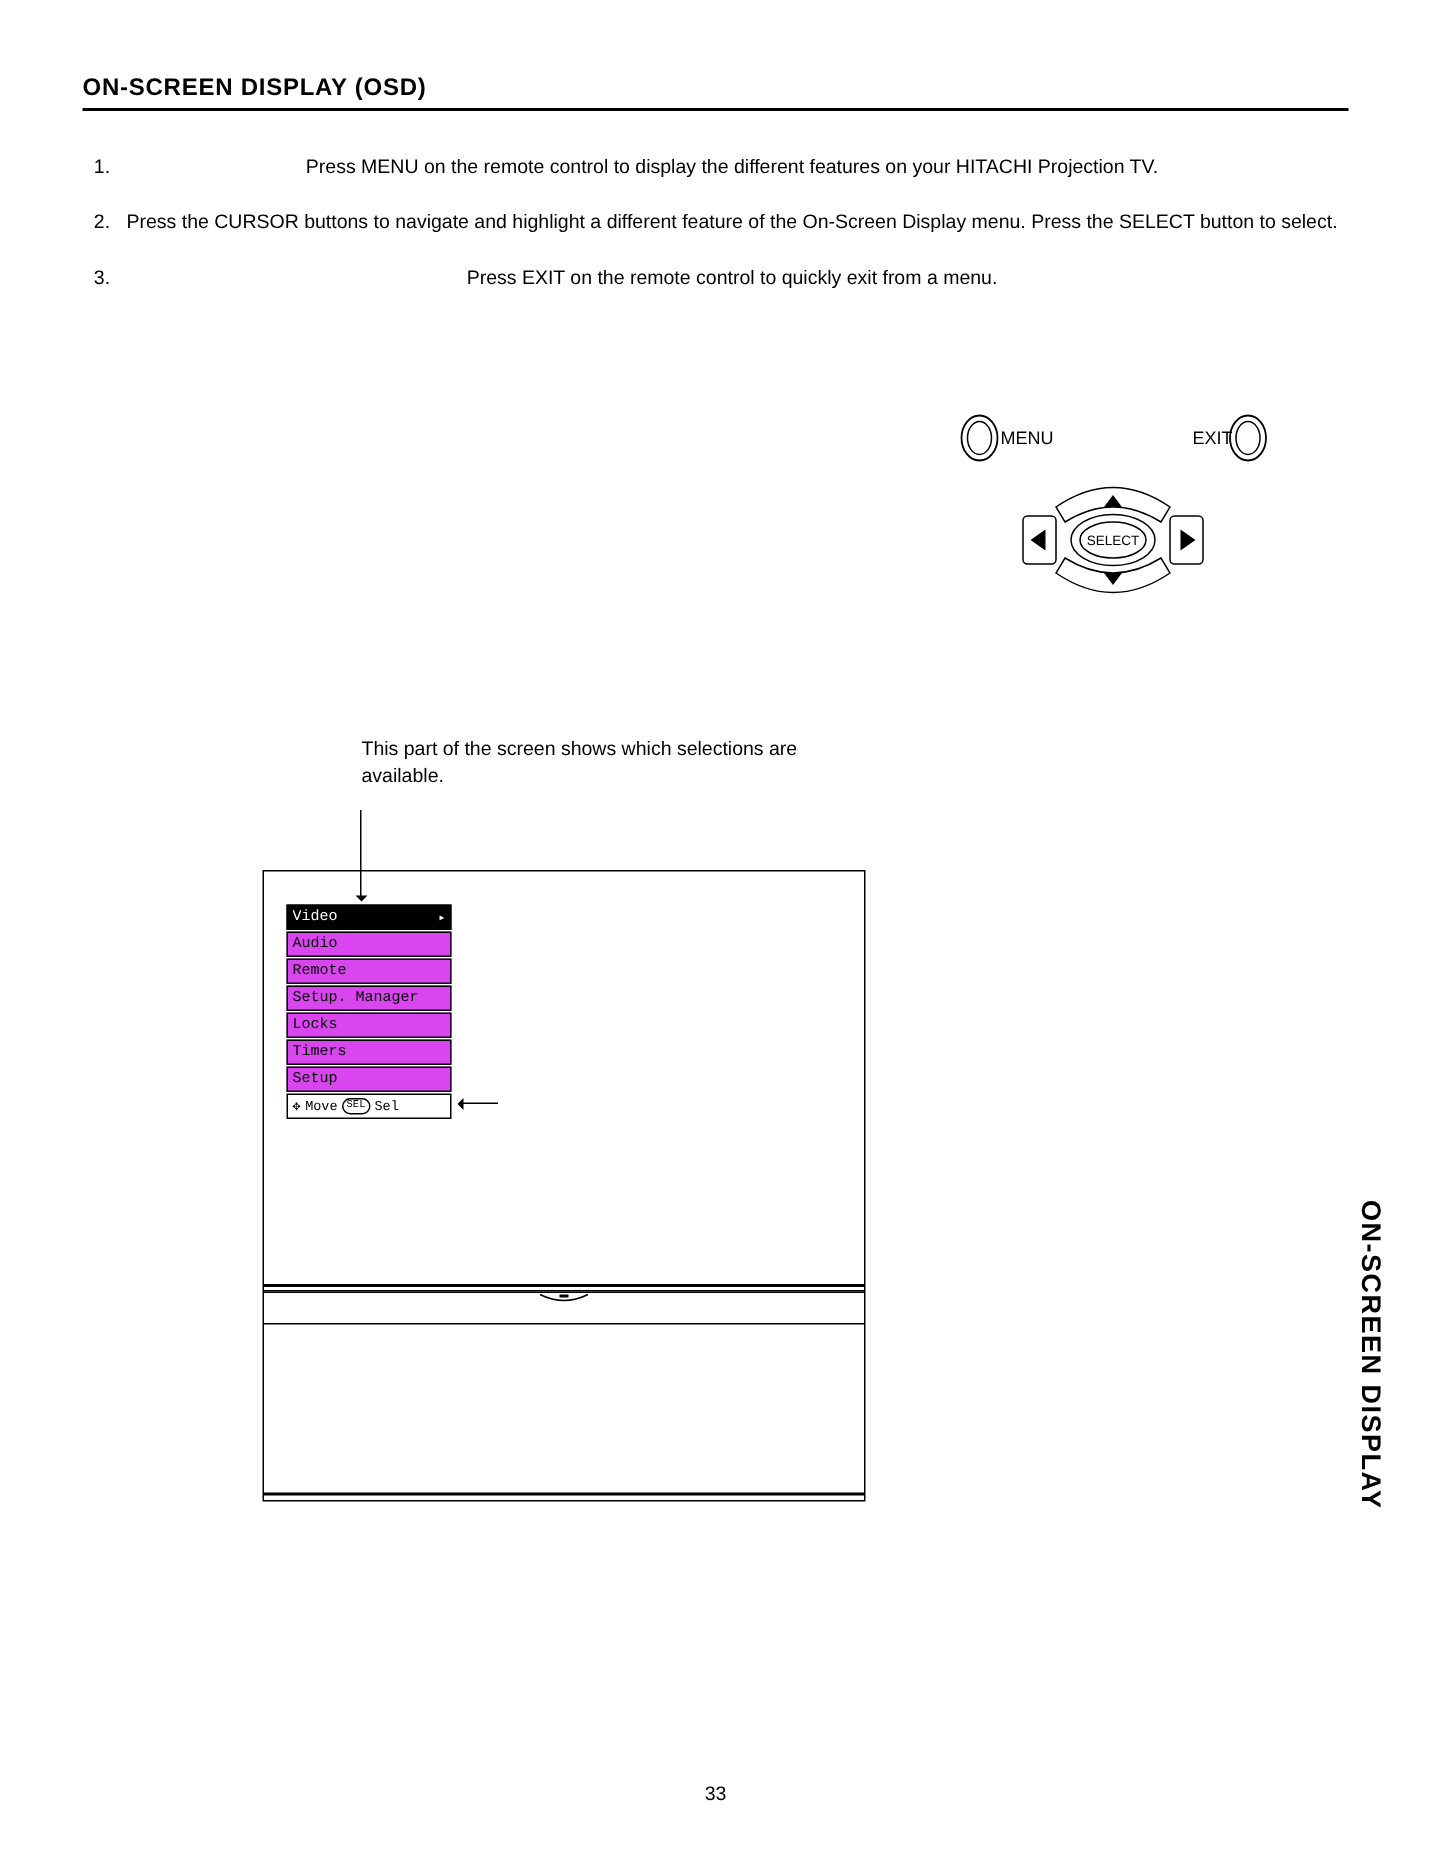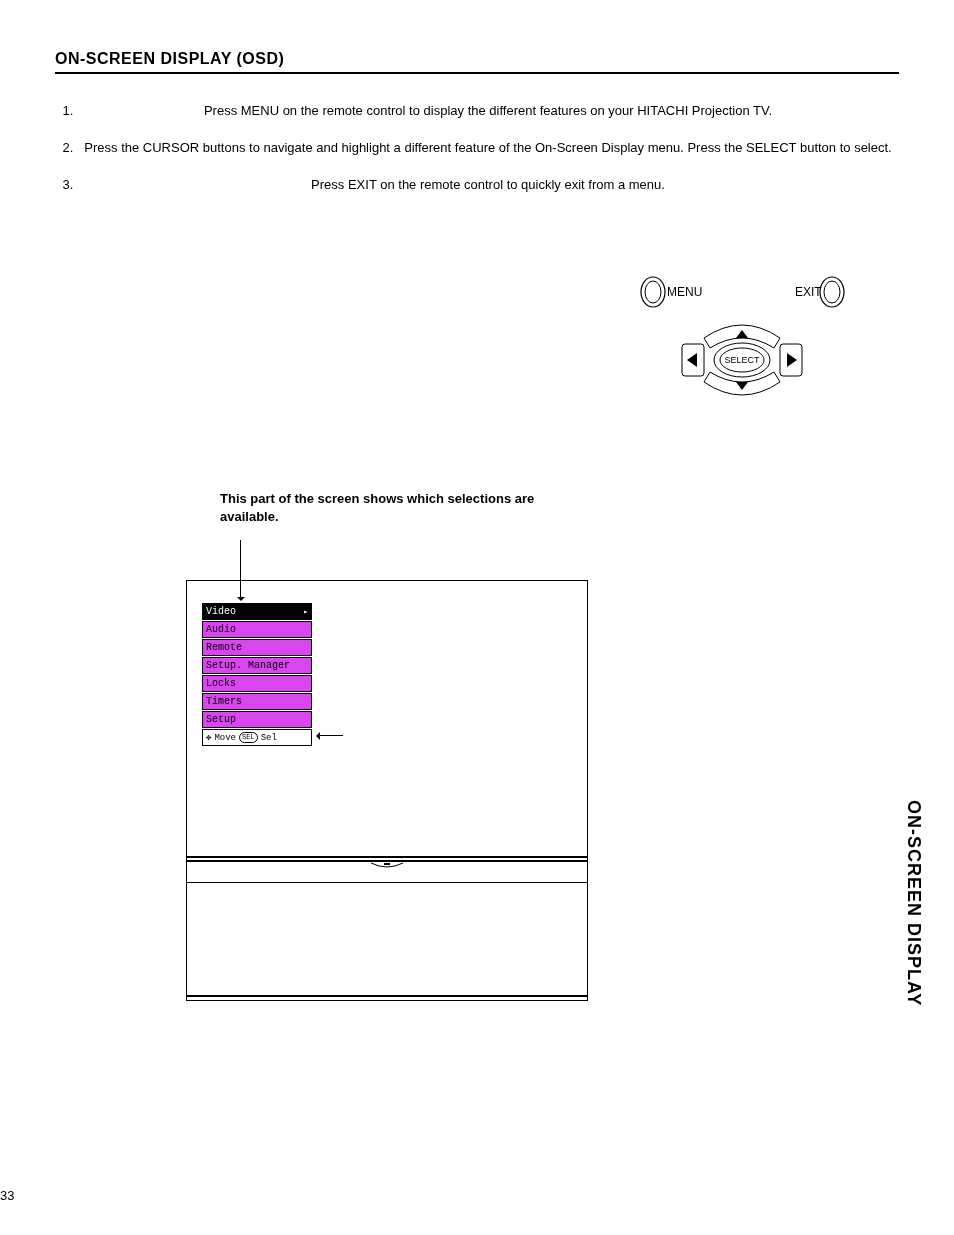--- a/index.html
+++ b/index.html
@@ -3,40 +3,40 @@
 <meta charset="utf-8">
 <style>
   html,body{margin:0;padding:0;background:#fff;font-family:Helvetica,Arial,sans-serif;color:#000;}
   .page{width:954px;height:1235px;position:relative;box-sizing:border-box;padding:50px 55px 40px 55px;}
   .title{font-size:16px;font-weight:bold;letter-spacing:0.5px;}
   .rule{border:0;border-top:2.5px solid #000;margin:4px 0 28px 0;}
   ol.steps{margin:0;padding-left:22px;font-size:13px;}
   ol.steps li{margin-bottom:18px;line-height:1.45;text-align:center;}
   .remote{position:absolute;left:632px;top:270px;width:220px;}
   .tv-block{position:absolute;left:175px;top:490px;width:410px;}
-  .top-caption{font-size:13px;line-height:1.35;margin-left:45px;margin-bottom:8px;font-weight:bold;}
+  .top-caption{font-size:13px;line-height:1.35;margin-left:66px;margin-bottom:8px;}
   .arrow-down-line{position:absolute;left:240px;top:540px;width:1px;height:60px;background:#000;}
   .arrow-down-line:before{content:"";position:absolute;bottom:-1px;left:-3px;border:4px solid transparent;border-top-color:#000;border-bottom:0;}
-  .tv{border:1.5px solid #000;width:400px;margin-left:11px;}
+  .tv{border:1.5px solid #000;width:400px;}
   .tv-screen{height:275px;position:relative;}
   .menu-box{position:absolute;left:15px;top:22px;width:110px;}
   .menu-item{border:1px solid #000;height:15px;font-family:"Courier New",monospace;font-size:10px;padding:0 3px;display:flex;align-items:center;justify-content:space-between;margin-bottom:1px;background:#d946ef;}
   .menu-item.sel{background:#000;color:#fff;}
   .menu-item .tri{font-size:8px;}
   .menu-hint{border:1px solid #000;height:15px;font-family:"Courier New",monospace;font-size:9px;padding:0 3px;display:flex;align-items:center;gap:3px;}
   .pill{border:1px solid #000;border-radius:6px;font-size:7px;padding:0 2px;line-height:9px;}
   .side-caption{position:absolute;left:158px;top:147px;font-size:13px;line-height:1.35;width:175px;}
   .side-arrow{position:absolute;left:130px;top:154px;width:26px;height:1px;background:#000;}
   .side-arrow:before{content:"";position:absolute;left:-1px;top:-3px;border:4px solid transparent;border-right-color:#000;border-left:0;}
   .tv-sep{height:2px;background:#fff;border-top:2px solid #000;border-bottom:1px solid #000;}
   .tv-speaker{height:20px;border-top:0.5px solid #000;border-bottom:1px solid #000;display:flex;justify-content:center;align-items:flex-start;}
   .tv-speaker svg{margin-top:-1px;}
   .tv-base{height:112px;border-top:0;border-bottom:0;}
   .tv-bottom{height:3px;border-top:2px solid #000;}
-  .page-num{position:absolute;bottom:32px;left:0;width:100%;text-align:left;font-size:13px;}
+  .page-num{position:absolute;bottom:32px;left:0;width:100%;text-align:center;font-size:13px;}
   .side-tab{position:absolute;right:30px;top:800px;font-size:18px;font-weight:bold;letter-spacing:1px;writing-mode:vertical-rl;text-orientation:mixed;}
 </style>
 </head>
 <body>
 
 <div class="page">
   <div class="title">ON-SCREEN DISPLAY (OSD)</div>
   <hr class="rule">
 
   <ol class="steps">

